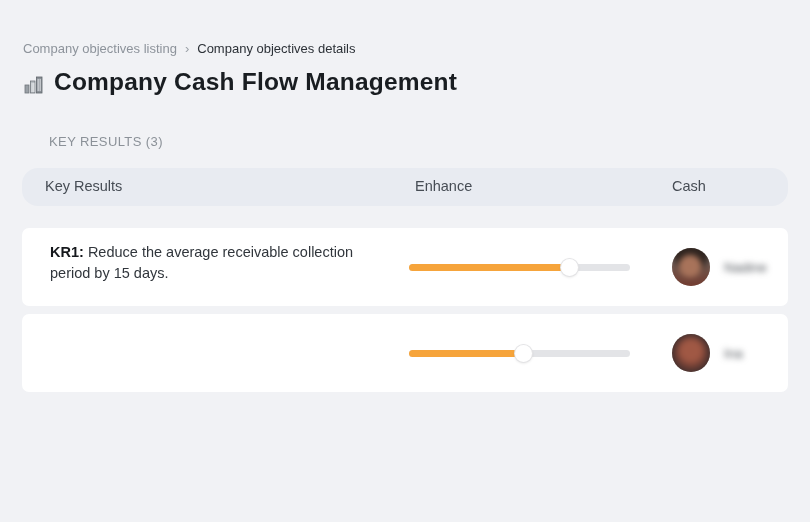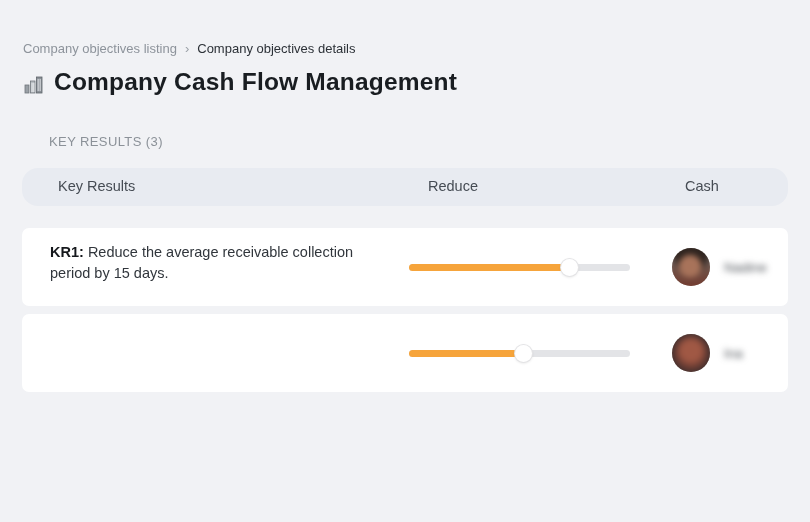--- a/index.html
+++ b/index.html
@@ -40,21 +40,21 @@
   }
 
   
   .table-header {
     position: absolute; left: 22px; top: 168px;
     width: 766px; height: 38px;
     background: #e8ebf1; border-radius: 16px;
   }
   .table-header span {
     position: absolute; top: 10px;
-    font-size: 14.5px; color: #464c54; font-weight: 500; margin-left: 13px;
+    font-size: 14.5px; color: #464c54; font-weight: 500;
   }
   .th-kr { left: 23px; }
   .th-status { left: 393px; }
   .th-owner { left: 650px; }
 
   
   .rows { position: absolute; left: 22px; top: 228px; width: 766px; }
   .row-card {
     position: relative;
     width: 766px; height: 78px;
@@ -141,21 +141,21 @@
       <rect x="7.6" y="8" width="0.9" height="9" fill="#eef0f2"></rect>
       <rect x="9.4" y="8" width="0.9" height="9" fill="#eef0f2"></rect>
     </svg>
     <h1 class="page-title">Company Cash Flow Management</h1>
   </div>
 
   <div class="section-label">KEY RESULTS (3)</div>
 
   <div class="table-header">
     <span class="th-kr">Key Results</span>
-    <span class="th-status">Reduce</span>
+    <span class="th-status">Enhance</span>
     <span class="th-owner">Cash</span>
   </div>
 
   <div class="rows">
 
     <div class="row-card">
       <div class="kr-text"><b>KR1:</b> <span>Reduce the average receivable collection period by 15 days.</span></div>
       <div class="progress">
         <div class="fill" style="width: 73%; background: rgb(246, 164, 59);"></div>
         <div class="knob" style="left: calc(73% - 9px);"></div>

